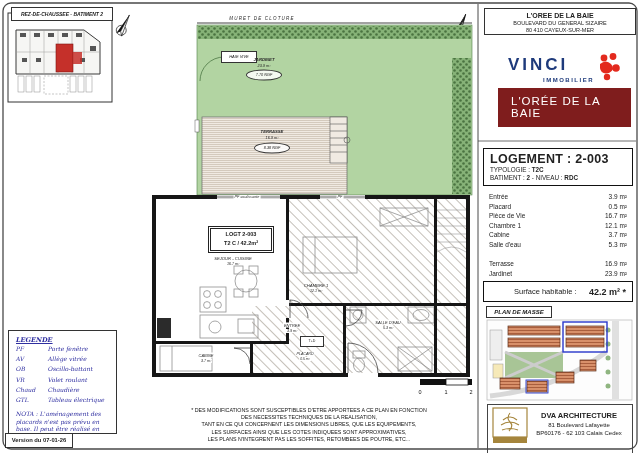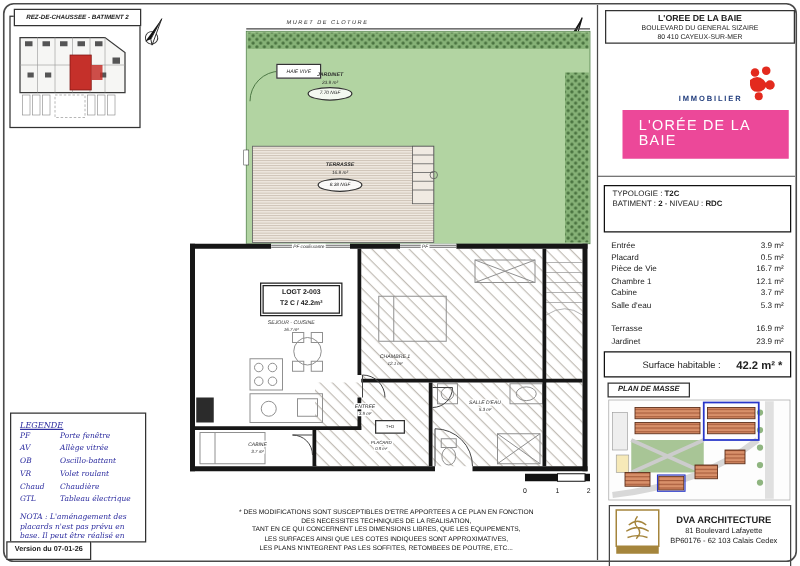--- a/index.html
+++ b/index.html
@@ -23,21 +23,21 @@
   .ov-title{left:11px;top:7px;width:100px;height:12px;border:1px solid #333;background:#fff;
             font-size:5px;font-weight:bold;font-style:italic;text-align:center;line-height:12px;}
   .logtbox{left:210px;top:228px;width:60px;height:20px;border:1px solid #222;outline:1px solid #222;outline-offset:1px;
            background:#fff;text-align:center;font-weight:bold;font-size:5.5px;line-height:9px;padding-top:1px;}
   
   .addrbox{left:484px;top:8px;width:150px;height:25px;border:1px solid #333;text-align:center;background:#fff;}
   .addr1{font-size:7px;font-weight:bold;line-height:9px;margin-top:2px;}
   .addr2{font-size:5.5px;line-height:6.5px;}
   .vinci-name{left:508px;top:55px;font-size:17px;font-weight:bold;letter-spacing:3px;color:#1e3a7b;}
   .vinci-sub{left:543px;top:77px;font-size:6px;font-weight:bold;letter-spacing:1.5px;color:#1e3a7b;}
-  .banner{left:498px;top:88px;width:133px;height:39px;background:#ec4899;color:#fff;padding-left:13px;box-sizing:border-box;}
+  .banner{left:498px;top:88px;width:133px;height:39px;background:#7f1d1d;color:#fff;padding-left:13px;box-sizing:border-box;}
   .banner-title{font-size:11.5px;letter-spacing:1px;margin-top:7px;}
   .banner-sub{font-size:10.5px;font-weight:bold;margin-top:2px;}
   .lgbox{left:483px;top:148px;width:150px;height:38px;border:1.2px solid #111;background:#fff;box-sizing:border-box;padding:3px 6px;}
   .lg-title{font-size:12.5px;font-weight:bold;letter-spacing:0.3px;}
   .lg-meta{font-size:6.3px;line-height:7.6px;}
   .roomtable{left:489px;top:193px;width:138px;}
   .roomrow{display:flex;justify-content:space-between;font-size:6.5px;height:9.6px;}
   .outtable{left:489px;top:260px;width:138px;}
   .surfbox{left:483px;top:281px;width:150px;height:21px;border:1.1px solid #111;box-sizing:border-box;
            display:flex;align-items:center;justify-content:space-between;padding:0 6px;background:#fff;}
@@ -45,21 +45,21 @@
   .surf-v{font-size:9px;font-weight:bold;}
   .pdmlabel{left:486px;top:306px;width:64px;height:10px;border:0.9px solid #333;font-size:6px;font-weight:bold;
             font-style:italic;text-align:center;line-height:10px;background:#fff;}
   .dvabox{left:487px;top:404px;width:146px;height:53px;border:1px solid #444;box-sizing:border-box;}
   .dvatext{position:absolute;left:40px;top:6px;width:102px;text-align:center;}
   .dva-name{font-size:7.5px;font-weight:bold;line-height:10px;}
   .dva-addr{font-size:6px;line-height:8px;}
   
   .legbox{left:8px;top:330px;width:109px;height:104px;border:1px solid #333;box-sizing:border-box;
           font-family:"DejaVu Serif",serif;font-style:italic;color:#2e2ea0;}
-  .leg-title{font-size:6.5px;font-weight:normal;margin:5px 0 0 7px;text-decoration:underline;}
+  .leg-title{font-size:6.5px;font-weight:bold;margin:5px 0 0 7px;text-decoration:underline;}
   .legrow{display:flex;font-size:6px;line-height:10.2px;padding:0 7px;}
   .legrow .ab{width:32px;}
   .nota{font-size:6px;line-height:7.6px;padding:5px 7px 0 7px;}
   .verbox{left:5px;top:433px;width:66px;height:13px;border:1px solid #333;background:#fff;
           font-size:5.8px;font-weight:bold;text-align:center;line-height:13px;}
   .disclaimer{left:140px;top:407px;width:338px;text-align:center;font-size:5.3px;line-height:7.2px;color:#111;}
 </style>
 </head>
 <body>
 
@@ -353,27 +353,29 @@
 
   <div class="lbl it f40 whitebg" style="left:388px;top:322px;">SALLE D'EAU</div>
   <div class="lbl it f36 whitebg" style="left:388px;top:328px;">5.3 m²</div>
 
   <div class="abs addrbox">
     <div class="addr1">L'OREE DE LA BAIE</div>
     <div class="addr2">BOULEVARD DU GENERAL SIZAIRE</div>
     <div class="addr2">80 410 CAYEUX-SUR-MER</div>
   </div>
 
+  <div class="abs vinci-name">VINCI</div>
   <div class="abs vinci-sub">IMMOBILIER</div>
 
   <div class="abs banner">
     <div class="banner-title">L'ORÉE DE LA BAIE</div>
   </div>
 
   <div class="abs lgbox">
+    <div class="lg-title">LOGEMENT : 2-003</div>
     <div class="lg-meta"><span>TYPOLOGIE : </span><span class="b">T2C</span></div>
     <div class="lg-meta"><span>BATIMENT : </span><span class="b">2</span><span> - NIVEAU : </span><span class="b">RDC</span></div>
   </div>
 
   <div class="abs roomtable">
     <div class="roomrow">
         <span>Entrée</span>
         <span>3.9 m²</span>
       </div>
     <div class="roomrow">

